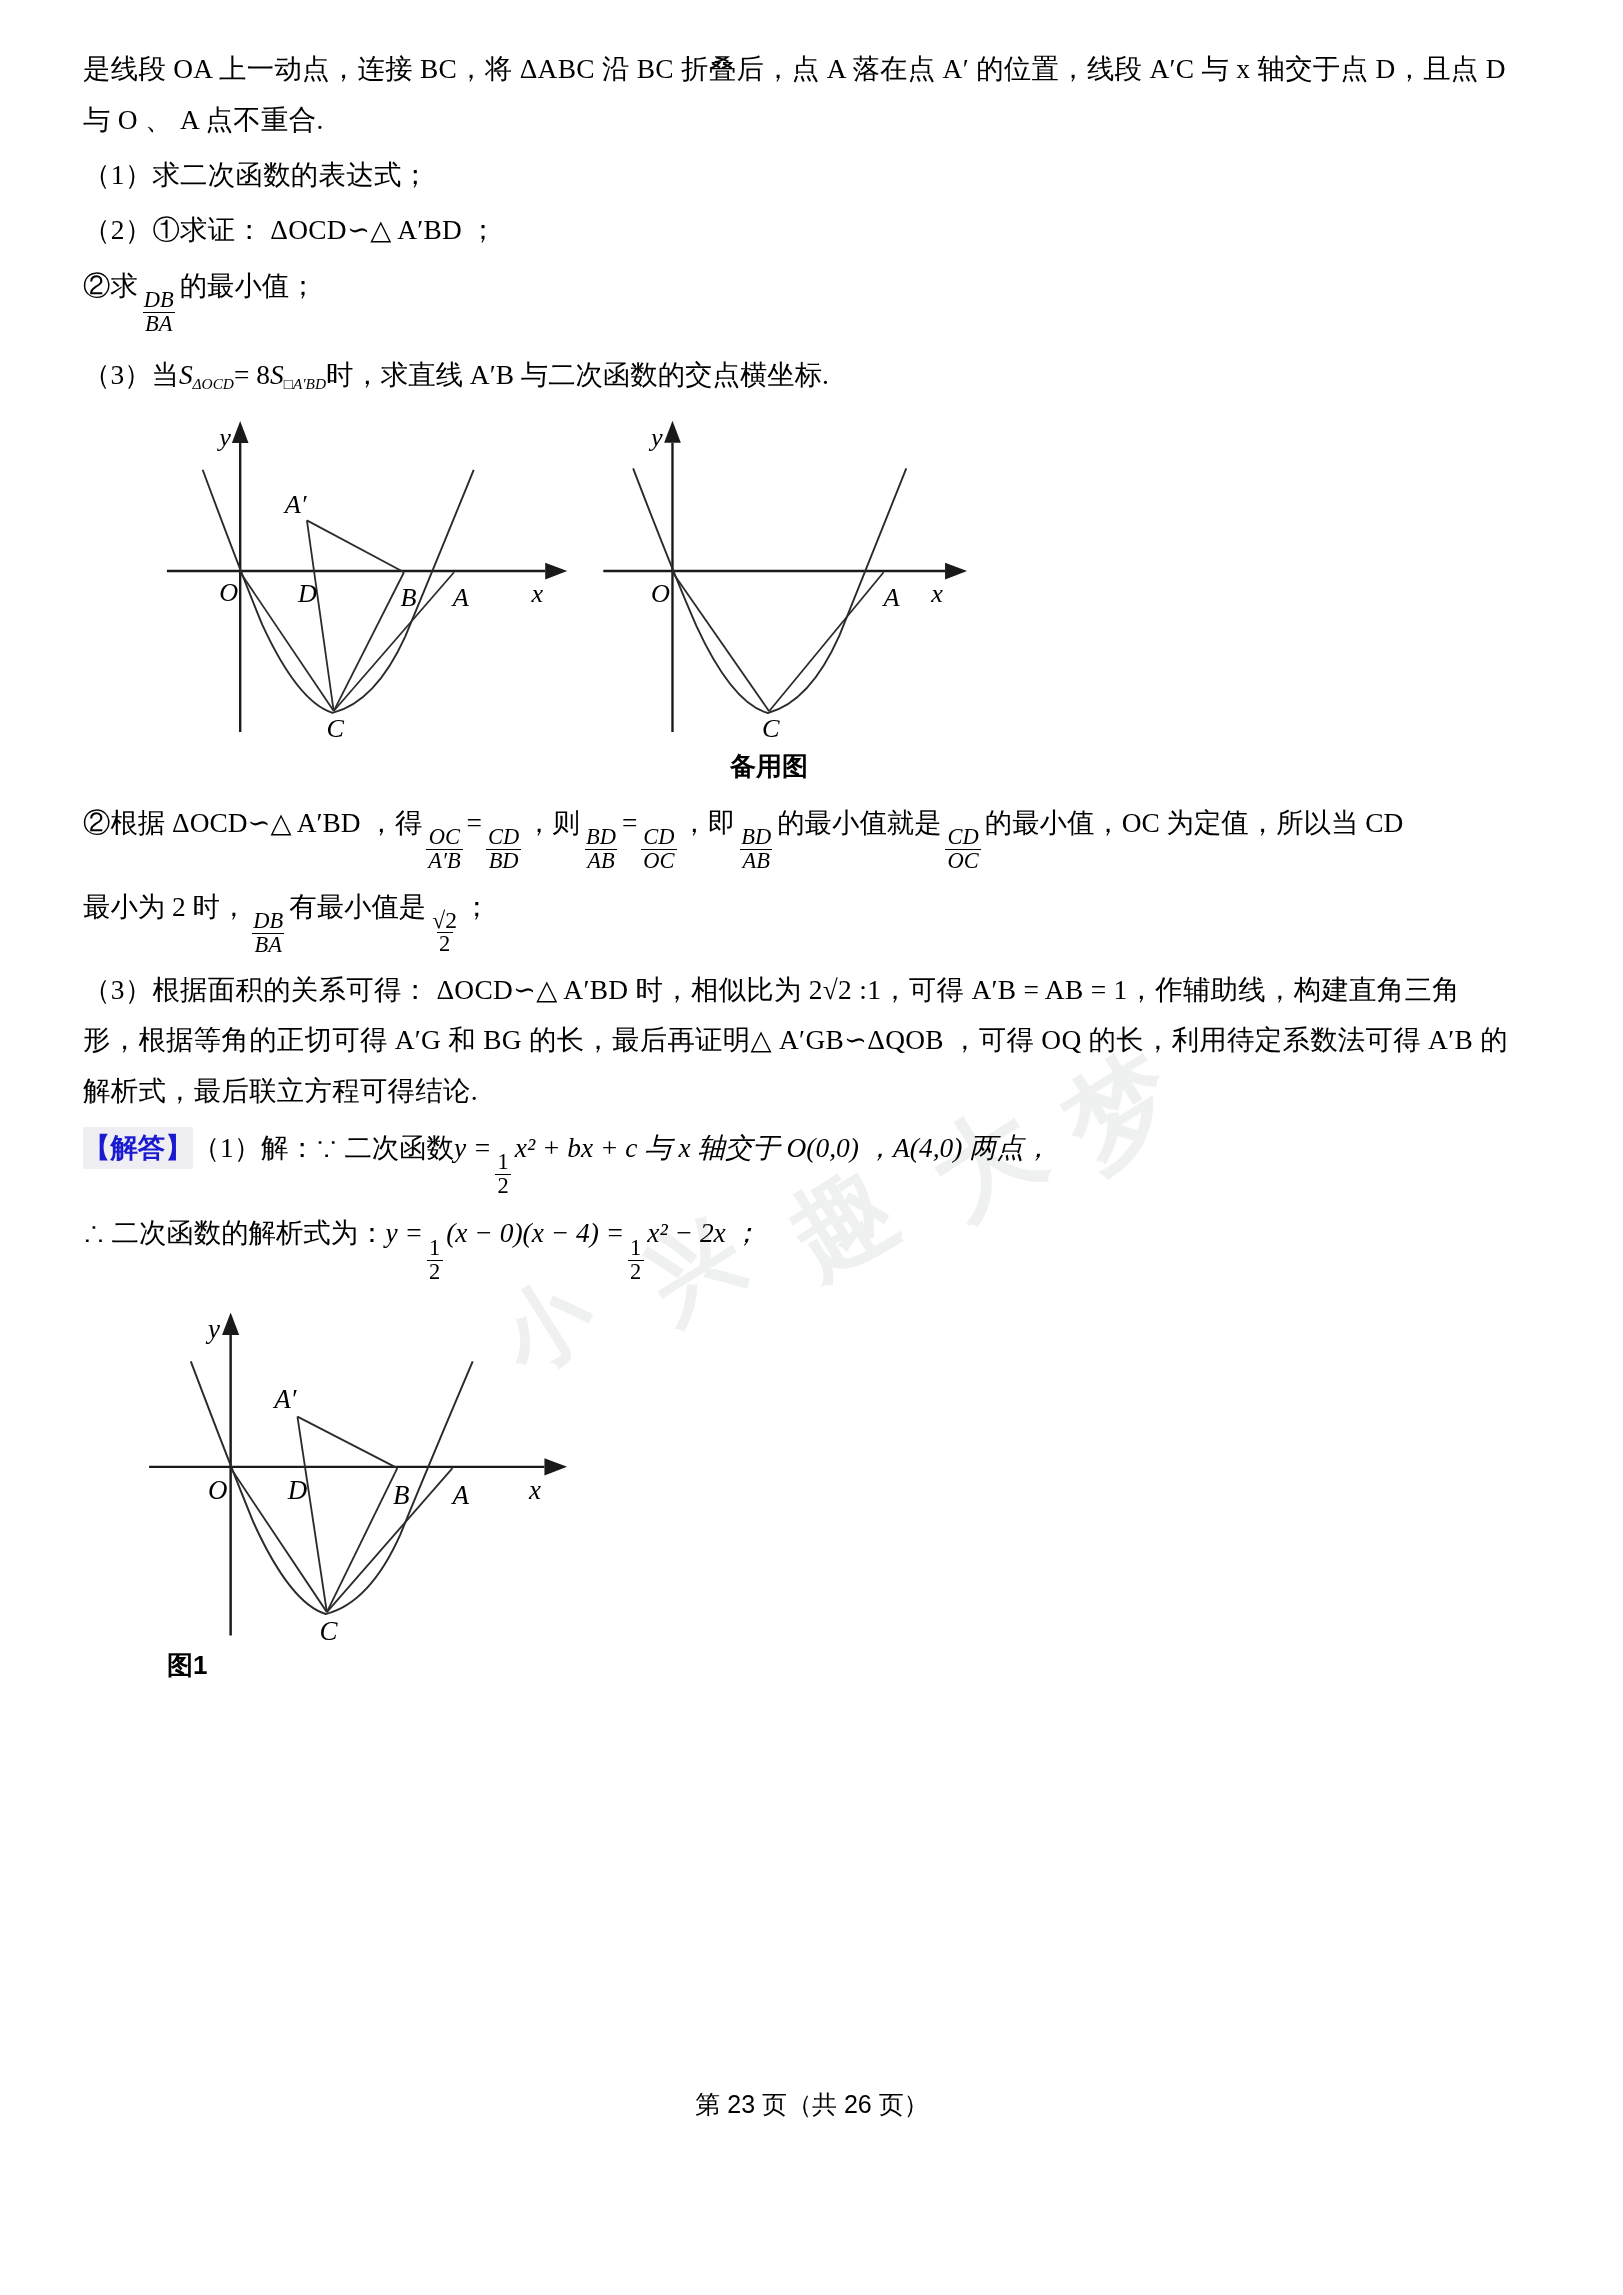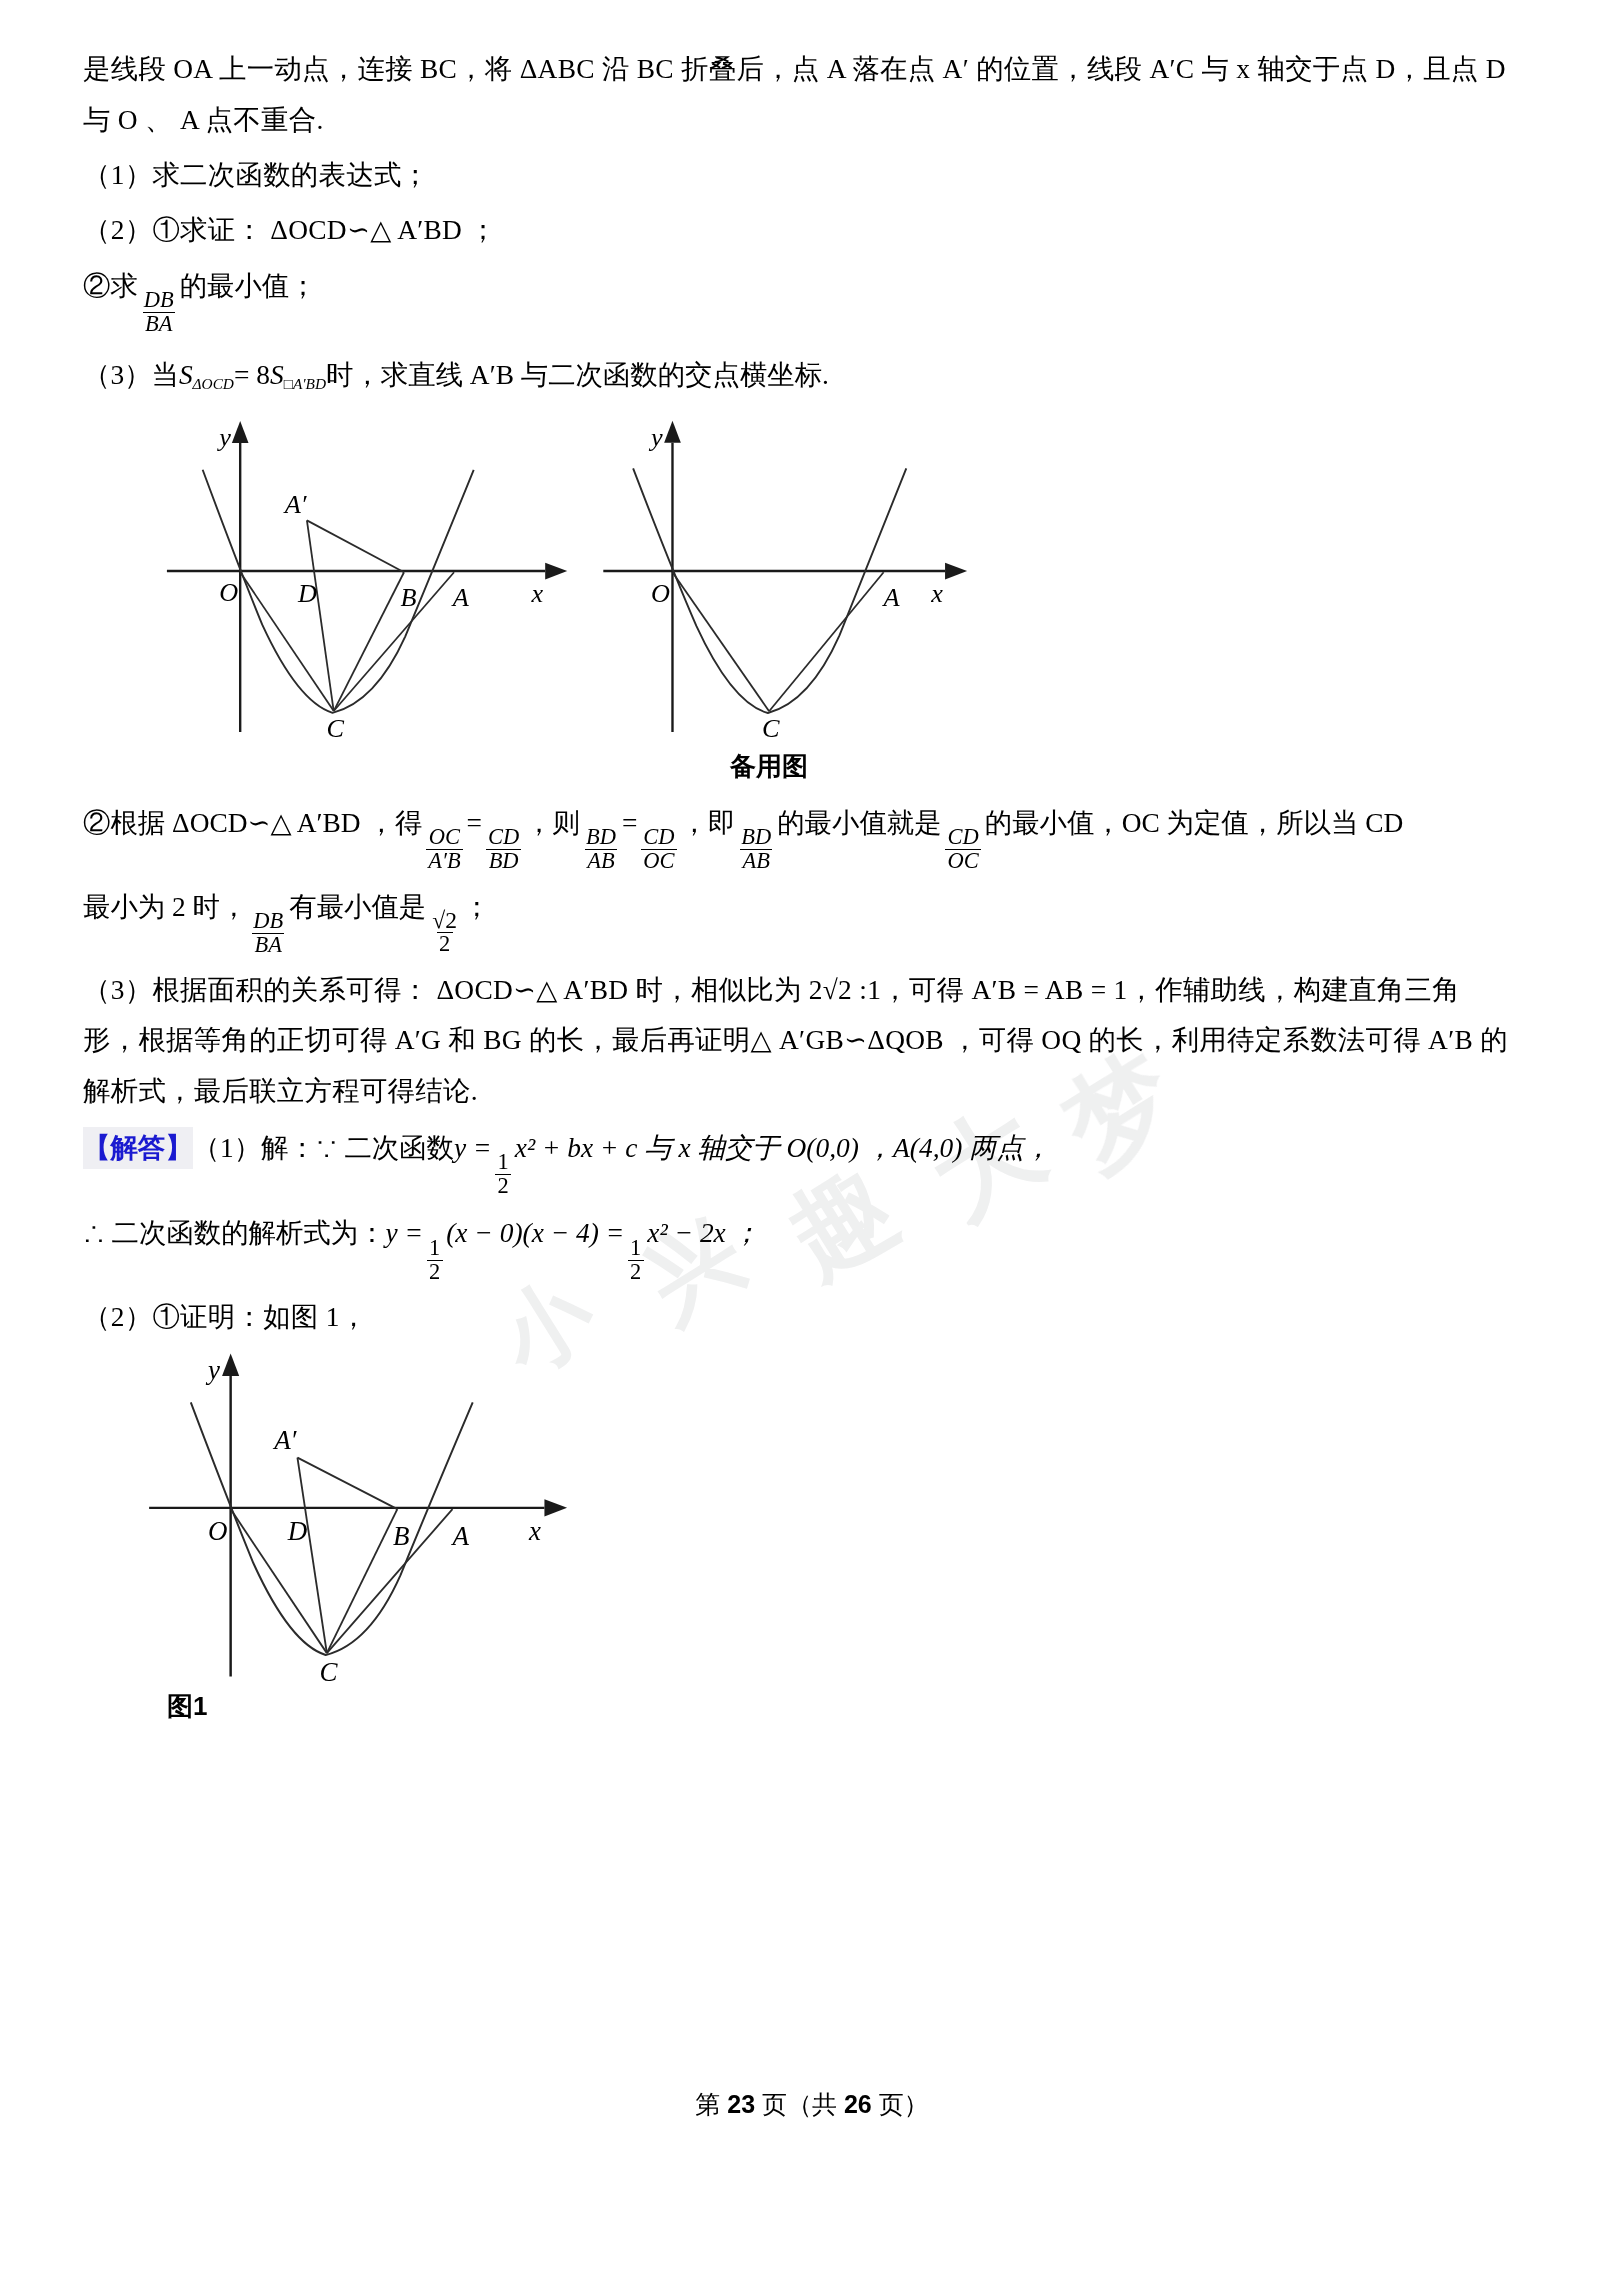--- a/index.html
+++ b/index.html
@@ -109,21 +109,21 @@
   
   .footer{
     position:absolute;
     left:0;right:0;
     bottom:174px;
     text-align:center;
     font-size:25px;
     font-family:"Liberation Sans",sans-serif;
     z-index:2;
   }
-  .footer b{font-weight:700;}
+  .footer b{font-weight:400;}
 </style>
 </head>
 <body>
 
 <div class="page">
 
   <div class="watermark">
     <span class="wm-text wm1">小</span>
     <span class="wm-text wm2">兴</span>
     <span class="wm-text wm3">趣</span>
@@ -254,21 +254,20 @@
     <p class="para" style="margin-bottom:16.7px">
       <span>∴ 二次函数的解析式为：</span><span class="it">y =</span><span class="frac">
           <span class="num">1</span>
           <span class="den">2</span>
         </span><span class="it">(x − 0)(x − 4) =</span><span class="frac">
           <span class="num">1</span>
           <span class="den">2</span>
         </span><span class="it">x² − 2x ；</span>
     </p>
 
-    <p class="line" style="margin-bottom:6px">（2）①证明：如图 1，</p>
 
     <div class="fig-single">
       <svg width="429" height="346" viewBox="0 0 700 560">
         <line x1="10" y1="270" x2="655" y2="270" stroke="#1a1a1a" stroke-width="4"></line>
         <polygon points="655,256 692,270 655,284" fill="#1a1a1a"></polygon>
         <line x1="143" y1="545" x2="143" y2="55" stroke="#1a1a1a" stroke-width="4"></line>
         <polygon points="129,55 143,18 157,55" fill="#1a1a1a"></polygon>
         <path d="M 78,98 Q 143,270 180,360 Q 240,492 298,510 Q 370,492 420,380 Q 470,258 538,98" fill="none" stroke="#2b2b2b" stroke-width="3.2"></path>
         <line x1="143" y1="272" x2="300" y2="507" stroke="#2b2b2b" stroke-width="3"></line>
         <line x1="300" y1="507" x2="505" y2="272" stroke="#2b2b2b" stroke-width="3"></line>

